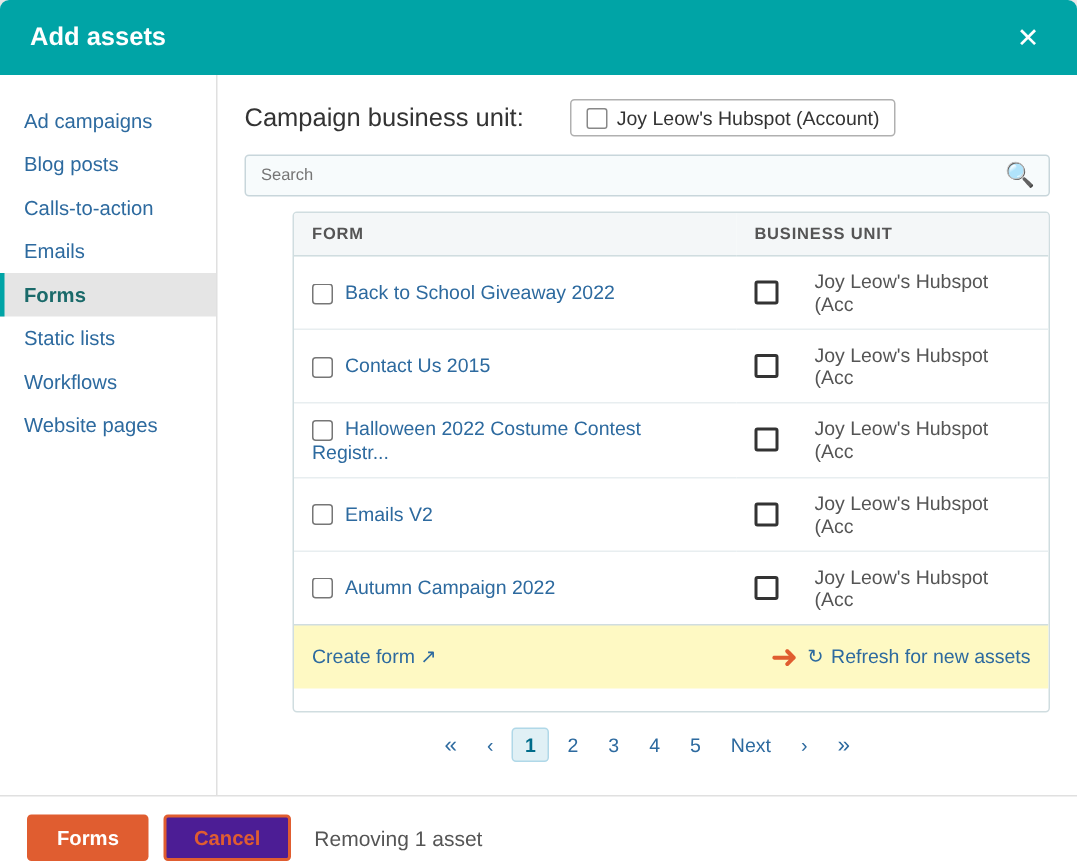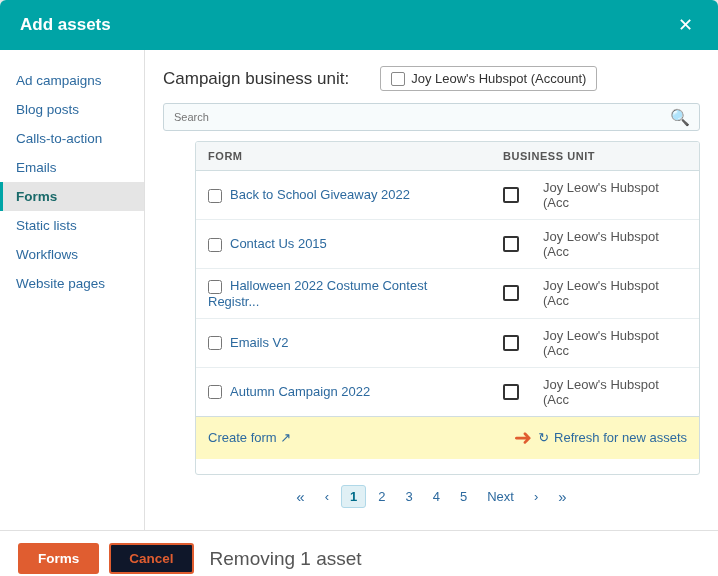--- a/index.html
+++ b/index.html
@@ -275,32 +275,32 @@
       color: #fff;
       border: none;
       border-radius: 3px;
       padding: 8px 20px;
       font-size: 13.5px;
       font-weight: 600;
       cursor: pointer;
     }
 
     .cancel-btn {
-      background: #0f172a;
+      background: #4c1d95;
       color: #e05d30;
       border: 2px solid #e05d30;
       border-radius: 3px;
       padding: 6px 18px;
       font-size: 13.5px;
       font-weight: 600;
       cursor: pointer;
     }
 
     .footer-status {
-      font-size: 19px;
+      font-size: 14px;
       color: #555;
       margin-left: 6px;
     }
 
     .dbl-left { font-size: 15px; }
     .dbl-right { font-size: 15px; }
   </style>
 </head>
 <body>
 

